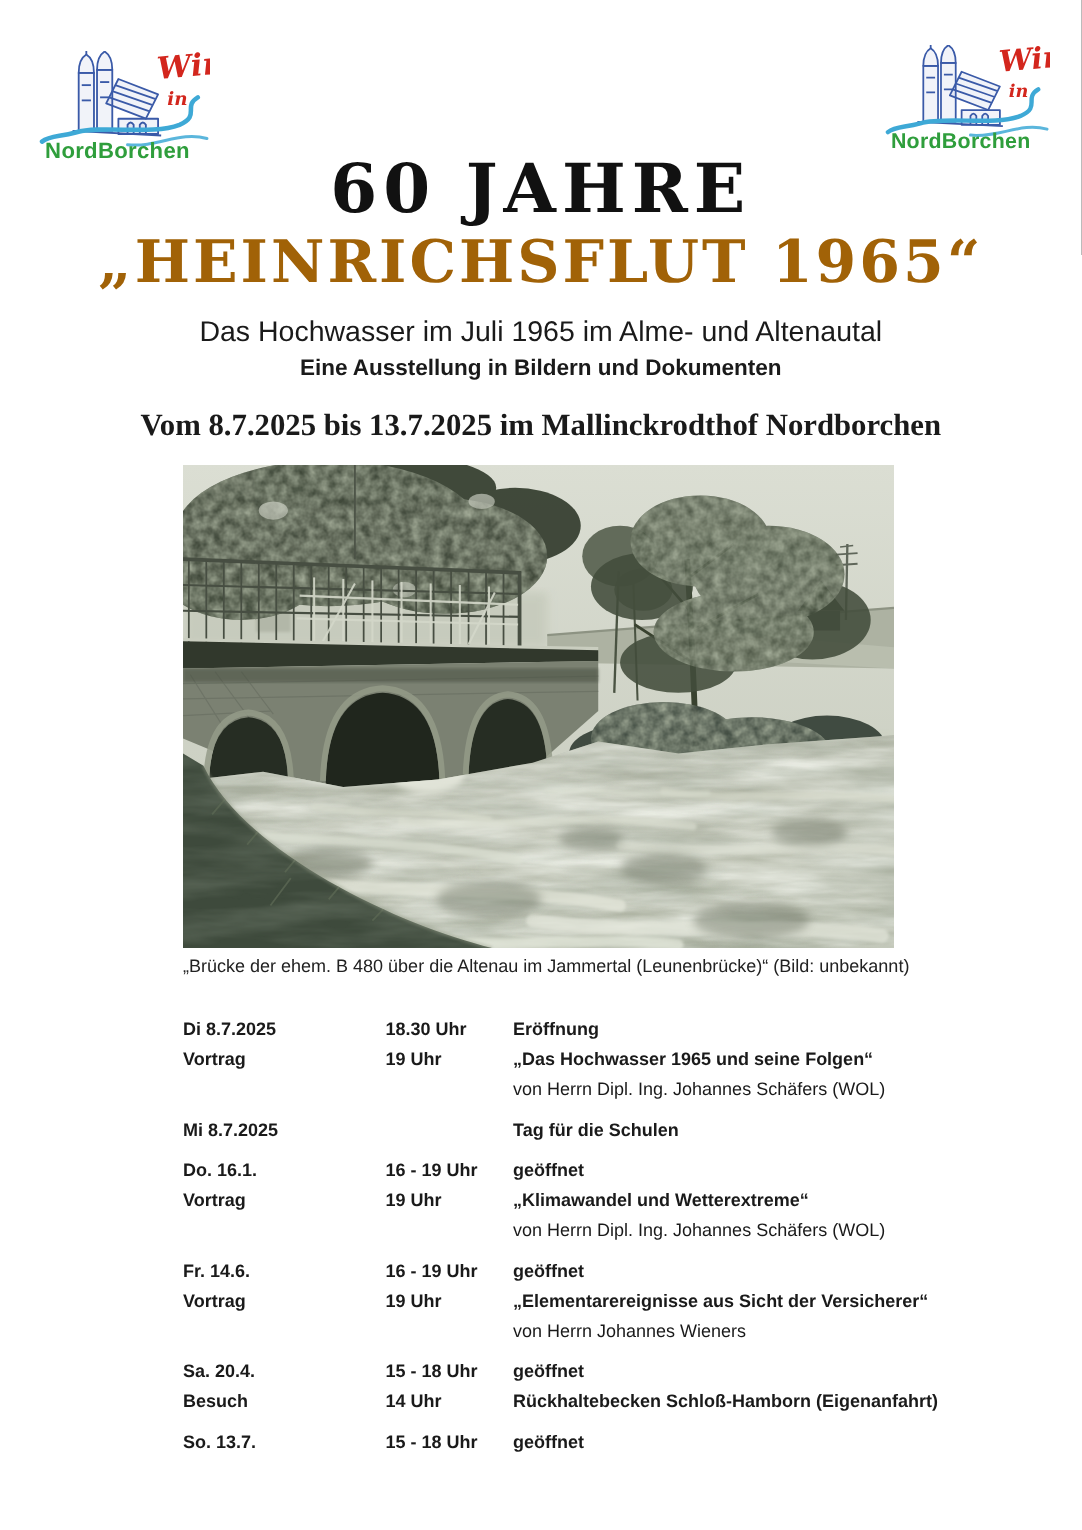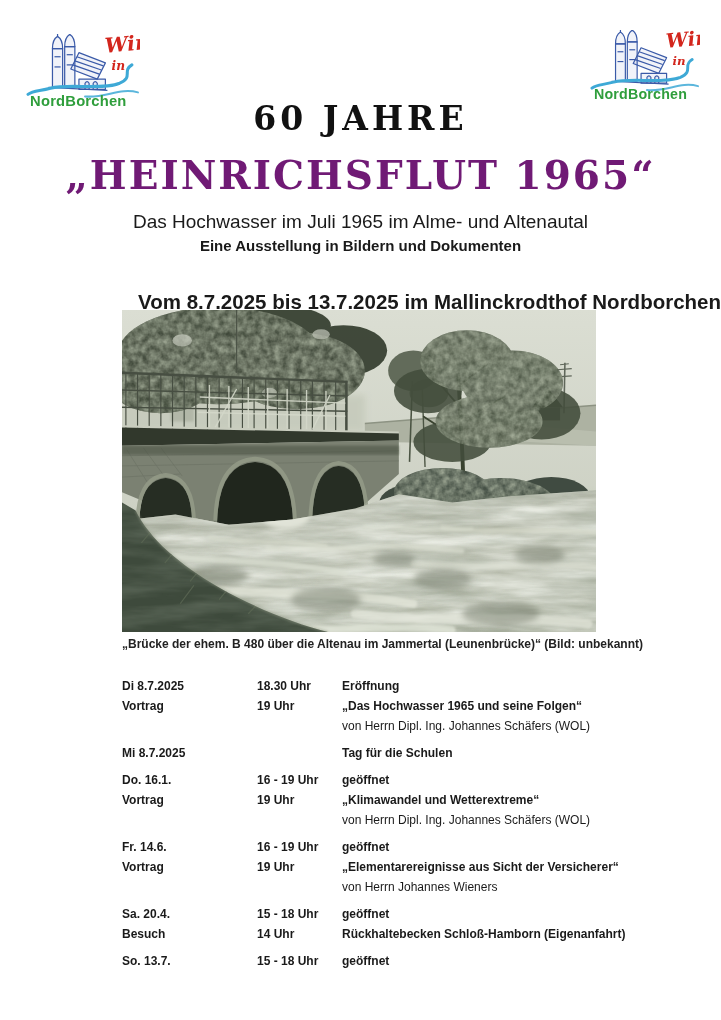--- a/index.html
+++ b/index.html
@@ -13,36 +13,36 @@
   .logo-left  { left:26px; top:34px; width:114px; height:74px; }
   .logo-right { left:590px; top:30px; width:110px; height:71px; }
   .logo svg { width:100%; height:100%; display:block; }
   .logo .wir-text   { font-family:"DejaVu Serif", serif; font-style:italic; font-weight:bold; font-size:20px; }
   .logo .in-text    { font-family:"DejaVu Serif", serif; font-style:italic; font-weight:bold; font-size:12px; }
   .logo .place-text { font-family:"Liberation Sans", sans-serif; font-weight:bold; font-size:14.5px; letter-spacing:.2px; }
   
   .title1 {
     position:absolute; left:0; top:102px; width:100%; text-align:center;
     font-family:"DejaVu Serif","Liberation Serif",serif; font-weight:700;
-    font-size:33px; letter-spacing:4px; line-height:1.05; color:#111;
+    font-size:45px; letter-spacing:4px; line-height:1.05; color:#111;
   }
   .title2 {
     position:absolute; left:0; top:152px; width:100%; text-align:center;
     font-family:"DejaVu Serif","Liberation Serif",serif; font-weight:700;
-    font-size:39px; letter-spacing:2px; color:#701a75;
+    font-size:39px; letter-spacing:2px; color:#a16207;
   }
   .sub1 { position:absolute; left:0; top:211px; width:100%; text-align:center; font-size:19px; }
   .sub2 { position:absolute; left:0; top:237px; width:100%; text-align:center; font-size:15px; font-weight:bold; }
-  .dateline { position:absolute; left:0; top:290px; width:100%; text-align:right; font-size:20.5px; font-weight:bold; }
+  .dateline { position:absolute; left:0; top:273px; width:100%; text-align:center; font-size:20.5px; font-weight:bold;font-family:Liberation Serif, serif; }
   
   .photo-frame { position:absolute; left:122px; top:310px; width:474px; height:322px; }
   .photo-frame svg { width:100%; height:100%; display:block; }
   .caption {
     position:absolute; left:122px; top:637px; width:474px; text-align:center;
-    font-size:12px; font-weight:bold; color:#222; white-space:nowrap;
+    font-size:12px; font-weight:normal; color:#222; white-space:nowrap;
   }
   
   .schedule { position:absolute; left:122px; top:676px; width:540px; font-size:12px; }
   .srow { display:flex; line-height:20px; font-weight:bold; }
   .srow.gap { margin-top:7px; }
   .srow .c1 { width:135px; flex:none; }
   .srow .c2 { width:85px;  flex:none; }
   .srow .c3 { flex:1; }
   .srow .c3.normal { font-weight:normal; }
 </style>

